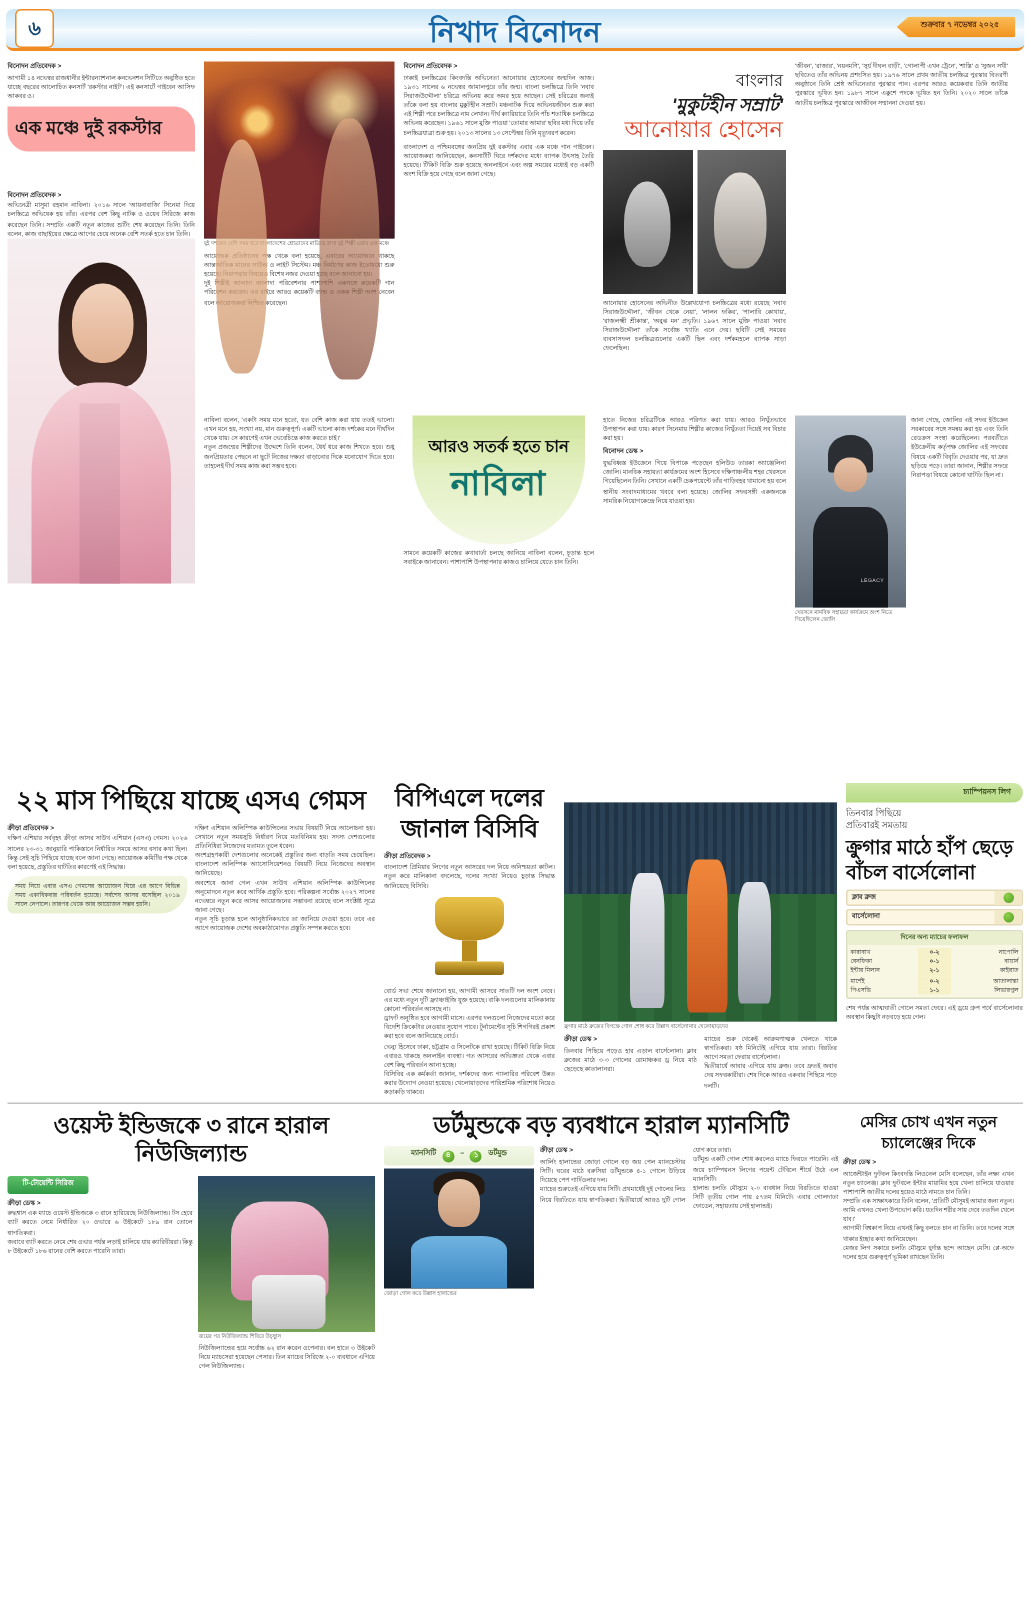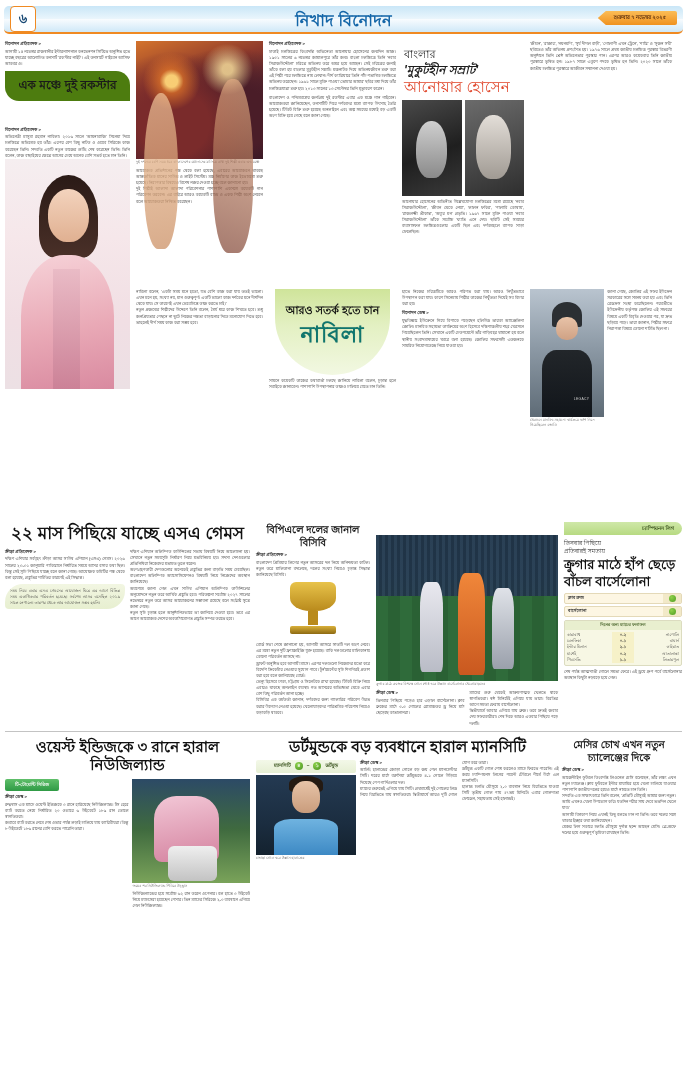--- a/index.html
+++ b/index.html
@@ -16,21 +16,21 @@
   
   .masthead { position:relative; height:34px; margin:4px 4px 0 4px; }
   .mast-bar {
     position:absolute; left:0; right:0; top:2px; height:28px;
     background:linear-gradient(180deg,#c9e6f7 0%,#e9f5fc 48%,#f7fbfe 52%,#cfe8f8 100%);
     border-radius:5px;
     border-bottom:2px solid #f08a22;
   }
   .mast-title {
     position:absolute; left:0; right:0; top:5px;
-    text-align:center; font-size:16px; font-weight:bold; color:#1466a8;
+    text-align:center; font-size:19px; font-weight:bold; color:#1466a8;
     letter-spacing:.3px;
   }
   .page-badge {
     position:absolute; left:6px; top:2px; width:26px; height:26px;
     background:#fff; border:1.6px solid #f08a22; border-radius:4px;
     display:flex; align-items:center; justify-content:center;
     font-size:13px; font-weight:bold; color:#1a4a75;
   }
   .date-ribbon {
     position:absolute; right:6px; top:7px; height:14px;
@@ -53,22 +53,22 @@
   .ent-top { display:flex; height:236px; }
   .col { position:relative; }
 
   .c1 { width:128px; padding-right:3px; }
   .c2 { width:133px; padding:0 3px; }
   .c3 { width:133px; padding:0 3px; }
   .c4 { width:128px; padding:0 3px; }
   .c5 { width:145px; padding-left:3px; }
 
   .headline-box {
-    background:#4d7c0f; border-radius:0 14px 0 14px;
-    padding:7px 5px; text-align:center; margin:4px 0;
+    background:#fca5a5; border-radius:0 14px 0 14px;
+    padding:7px 5px; text-align:left; margin:4px 0;
   }
   .headline-box .h {
     font-size:12px; font-weight:bold; color:#1a1a1a; line-height:1.28;
   }
   .cap { font-size:3.6px; color:#4a4a4a; padding-top:1px; line-height:1.35; }
 
   
   .ph-concert {
     width:100%; height:118px;
     background:
@@ -122,21 +122,21 @@
     background:linear-gradient(180deg,#cfe49a 0%,#e3f0c2 42%,#f2f8e2 100%);
     border-radius:0 0 140px 140px;
   }
   .nab-t1{ position:absolute; left:0; right:0; top:14px; text-align:center;
     font-size:11px; font-weight:bold; color:#111; }
   .nab-t2{ position:absolute; left:0; right:0; top:30px; text-align:center;
     font-size:22px; font-weight:bold; color:#0f766e;
     text-shadow:0 0 1px rgba(0,0,0,.18); letter-spacing:1px; }
 
   
-  .anwar-h{ text-align:left; padding:6px 2px 3px 2px; }
+  .anwar-h{ text-align:right; padding:6px 2px 3px 2px; }
   .anwar-h .l1{ font-size:11px; color:#1d1d1d; font-weight:normal; line-height:1.35; }
   .anwar-h .l2{ font-size:12px; color:#1d1d1d; font-style:italic; font-weight:bold; line-height:1.35; }
   .anwar-h .l3{ font-size:15px; color:#e0452a; line-height:1.25; }
   .anwar-photos{ display:flex; gap:3px; height:96px; }
   .ph-anwar1{ flex:1; background:linear-gradient(160deg,#4a4a4a,#1f1f1f 55%,#3a3a3a); position:relative; }
   .ph-anwar1:after{ content:""; position:absolute; left:24%; top:22%; width:52%; height:60%;
     background:linear-gradient(180deg,#cfcfcf,#8a8a8a); border-radius:48% 48% 42% 42%; }
   .ph-anwar2{ flex:1; background:linear-gradient(160deg,#6b6b6b,#2e2e2e); position:relative; }
   .ph-anwar2:after{ content:""; position:absolute; left:20%; top:16%; width:58%; height:66%;
     background:linear-gradient(180deg,#e3ded8,#a09a93); border-radius:48% 48% 42% 42%; }
@@ -175,21 +175,21 @@
 
   .sports { margin:3px 5px 0 5px; }
   .sp-top { display:flex; }
   .s1 { width:248px; padding-right:3px; }
   .s2 { width:120px; padding:0 3px; }
   .s3 { width:188px; padding:0 3px; }
   .s4 { width:121px; padding-left:3px; }
 
   .sa-h{ font-size:17px; font-weight:bold; text-align:center; line-height:1.22;
     padding:2px 0 4px 0; color:#111; }
-  .bpl-h{ font-size:10px; font-weight:bold; text-align:center; line-height:1.3;
+  .bpl-h{ font-size:16px; font-weight:bold; text-align:center; line-height:1.3;
     padding:1px 0 3px 0; color:#111; }
 
   .trophy{ width:100%; height:64px; position:relative; }
   .trophy .cup{ position:absolute; left:30%; top:6%; width:40%; height:46%;
     background:linear-gradient(180deg,#e8c34a,#b98a1c); border-radius:6px 6px 44% 44%; }
   .trophy .stem{ position:absolute; left:46%; top:52%; width:8%; height:22%;
     background:#b98a1c; }
   .trophy .base{ position:absolute; left:30%; top:74%; width:40%; height:14%;
     background:linear-gradient(180deg,#d9b03a,#8d6a12); border-radius:2px; }
 
@@ -344,21 +344,21 @@
           <div class="ph-anwar2"></div>
         </div>
         <div class="body-col" style="margin-top:3px">আনোয়ার হোসেনের অভিনীত উল্লেখযোগ্য চলচ্চিত্রের মধ্যে রয়েছে 'নবাব সিরাজউদ্দৌলা', 'জীবন থেকে নেয়া', 'লালন ফকির', 'পালাবি কোথায়', 'রাজলক্ষ্মী শ্রীকান্ত', 'অবুঝ মন' প্রভৃতি। ১৯৬৭ সালে মুক্তি পাওয়া 'নবাব সিরাজউদ্দৌলা' তাঁকে সর্বোচ্চ খ্যাতি এনে দেয়। ছবিটি সেই সময়ের ব্যবসাসফল চলচ্চিত্রগুলোর একটি ছিল এবং দর্শকমহলে ব্যাপক সাড়া ফেলেছিল।</div>
       </div>
 
       <div class="col c5">
         <div class="body-col">'জীবন', 'রাজার', 'নয়নমণি', 'সূর্য দীঘল বাড়ী', 'গোলাপী এখন ট্রেনে', 'শাস্তি' ও 'সুজন সখী' ছবিতেও তাঁর অভিনয় প্রশংসিত হয়। ১৯৭৬ সালে প্রথম জাতীয় চলচ্চিত্র পুরস্কার বিতরণী অনুষ্ঠানে তিনি শ্রেষ্ঠ অভিনেতার পুরস্কার পান। এরপর আরও কয়েকবার তিনি জাতীয় পুরস্কারে ভূষিত হন। ১৯৮৭ সালে একুশে পদকে ভূষিত হন তিনি। ২০২০ সালে তাঁকে জাতীয় চলচ্চিত্র পুরস্কারে আজীবন সম্মাননা দেওয়া হয়।</div>
       </div>
     </div>
 
-    <div style="display:flex; margin-top:12px;">
+    <div style="display:flex; margin-top:0;">
       <div style="width:128px; padding-right:3px;"></div>
 
       <div style="width:133px; padding:0 3px;">
         <div class="body-col">নাবিলা বলেন, 'একটা সময় মনে হতো, যত বেশি কাজ করা যায় ততই ভালো। এখন মনে হয়, সংখ্যা নয়, মান গুরুত্বপূর্ণ। একটি ভালো কাজ দর্শকের মনে দীর্ঘদিন থেকে যায়। সে কারণেই এখন ভেবেচিন্তে কাজ করতে চাই।'</div>
         <div class="body-col">নতুন প্রজন্মের শিল্পীদের উদ্দেশে তিনি বলেন, ধৈর্য ধরে কাজ শিখতে হবে। শুধু জনপ্রিয়তার পেছনে না ছুটে নিজের দক্ষতা বাড়ানোর দিকে মনোযোগ দিতে হবে। তাহলেই দীর্ঘ সময় কাজ করা সম্ভব হবে।</div>
       </div>
 
       <div style="width:133px; padding:0 3px;">
         <div class="nabila-box">
           <div class="nab-arc"></div>

